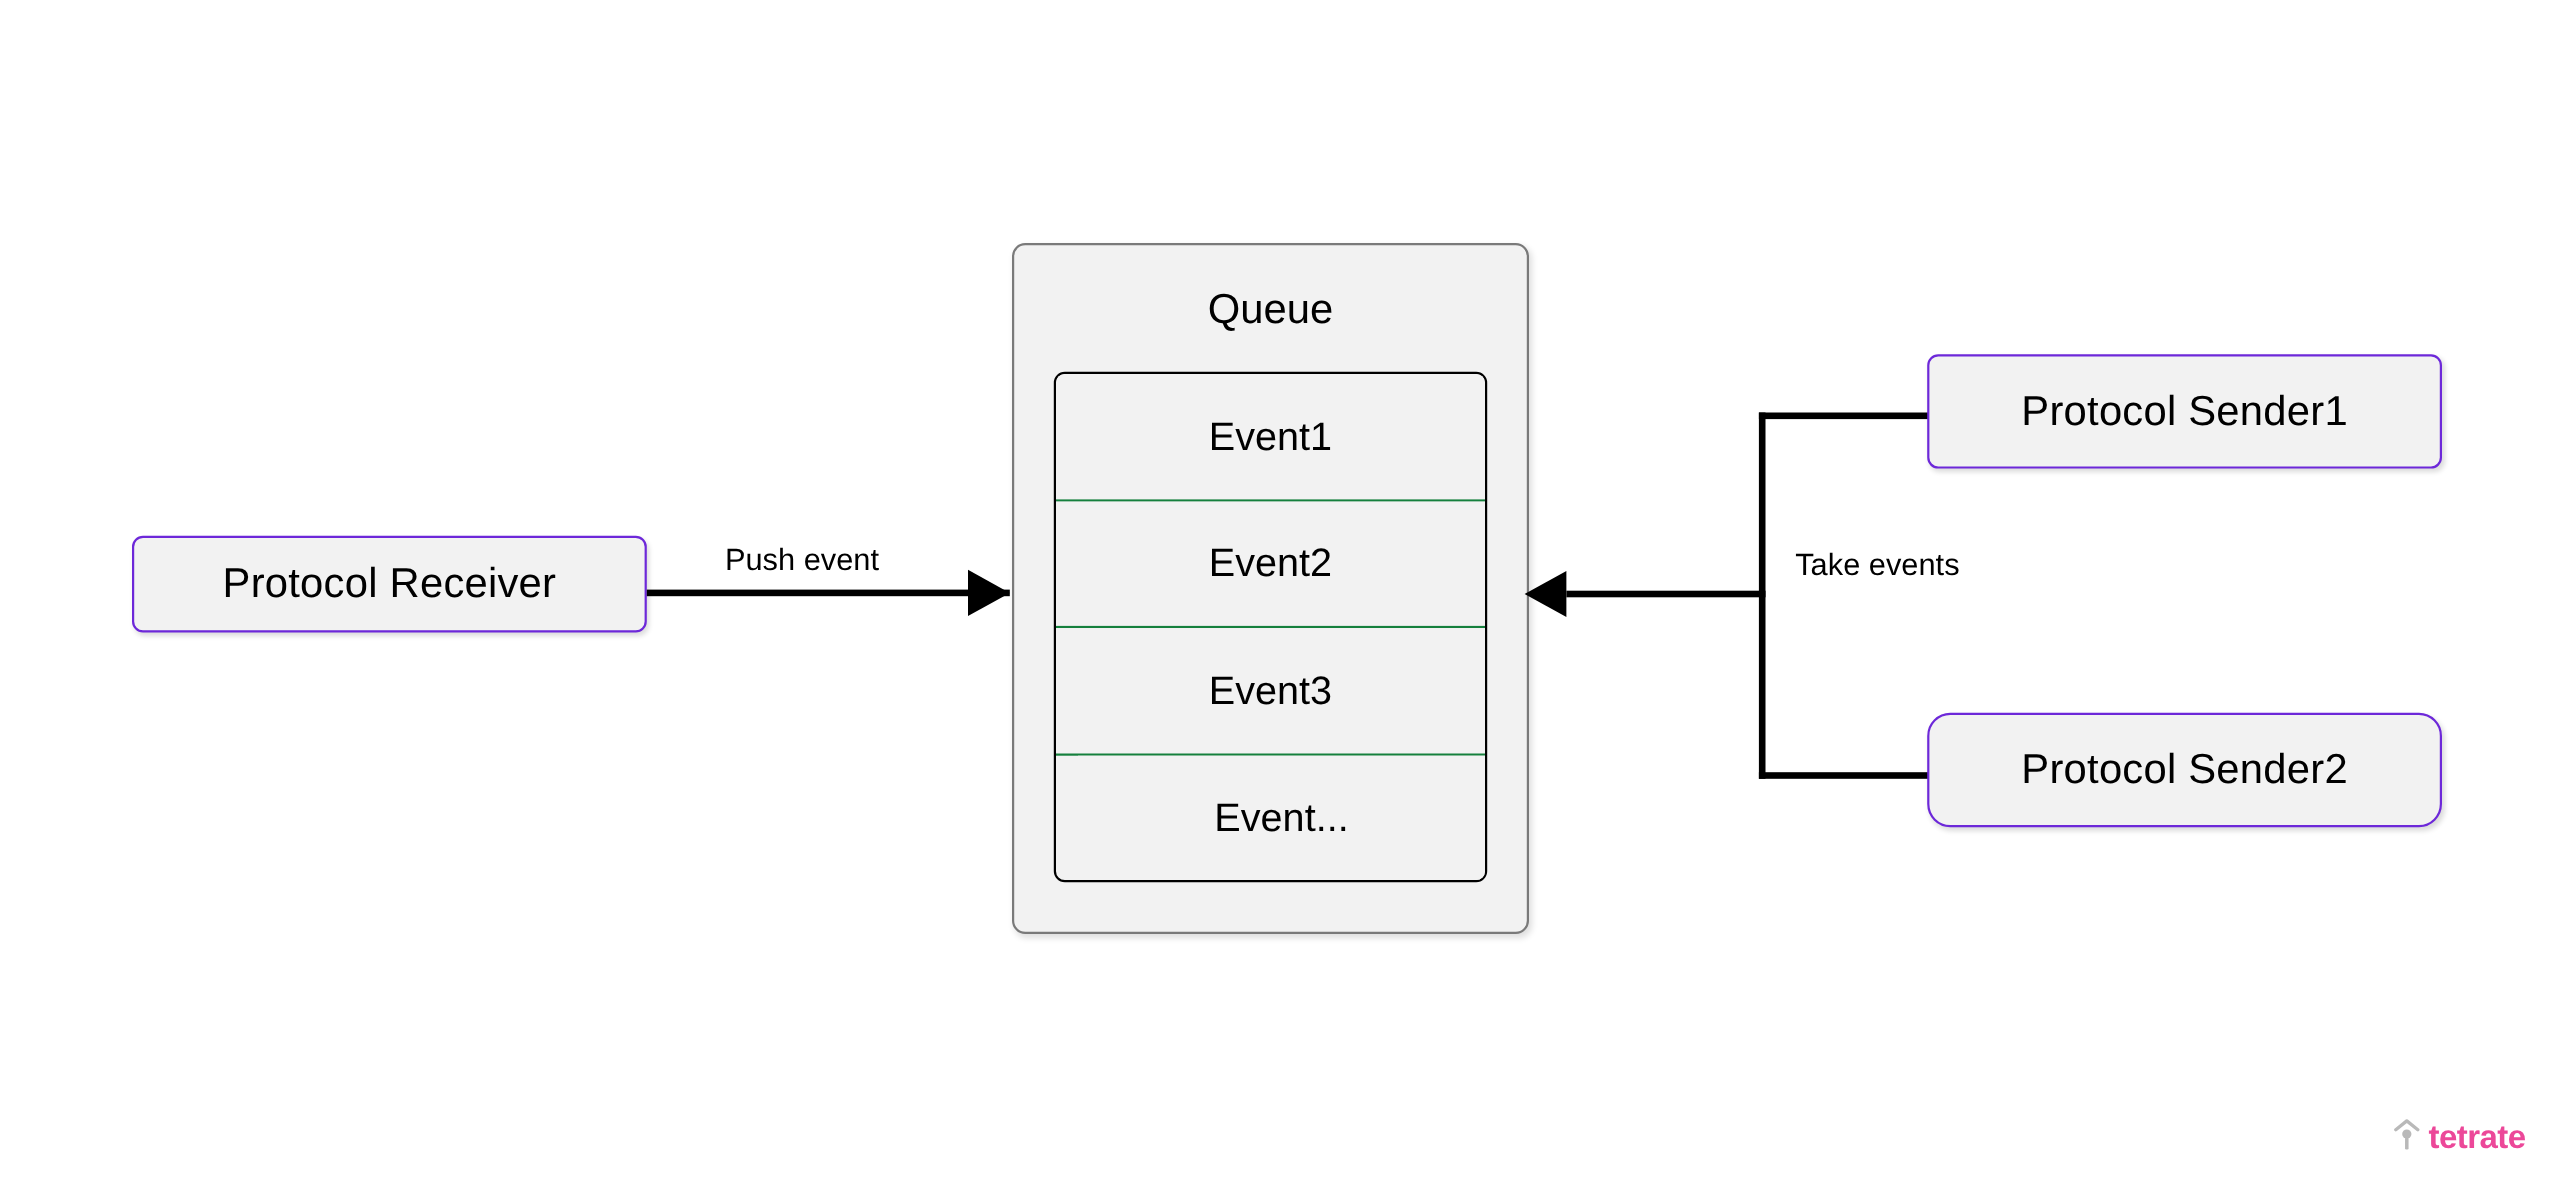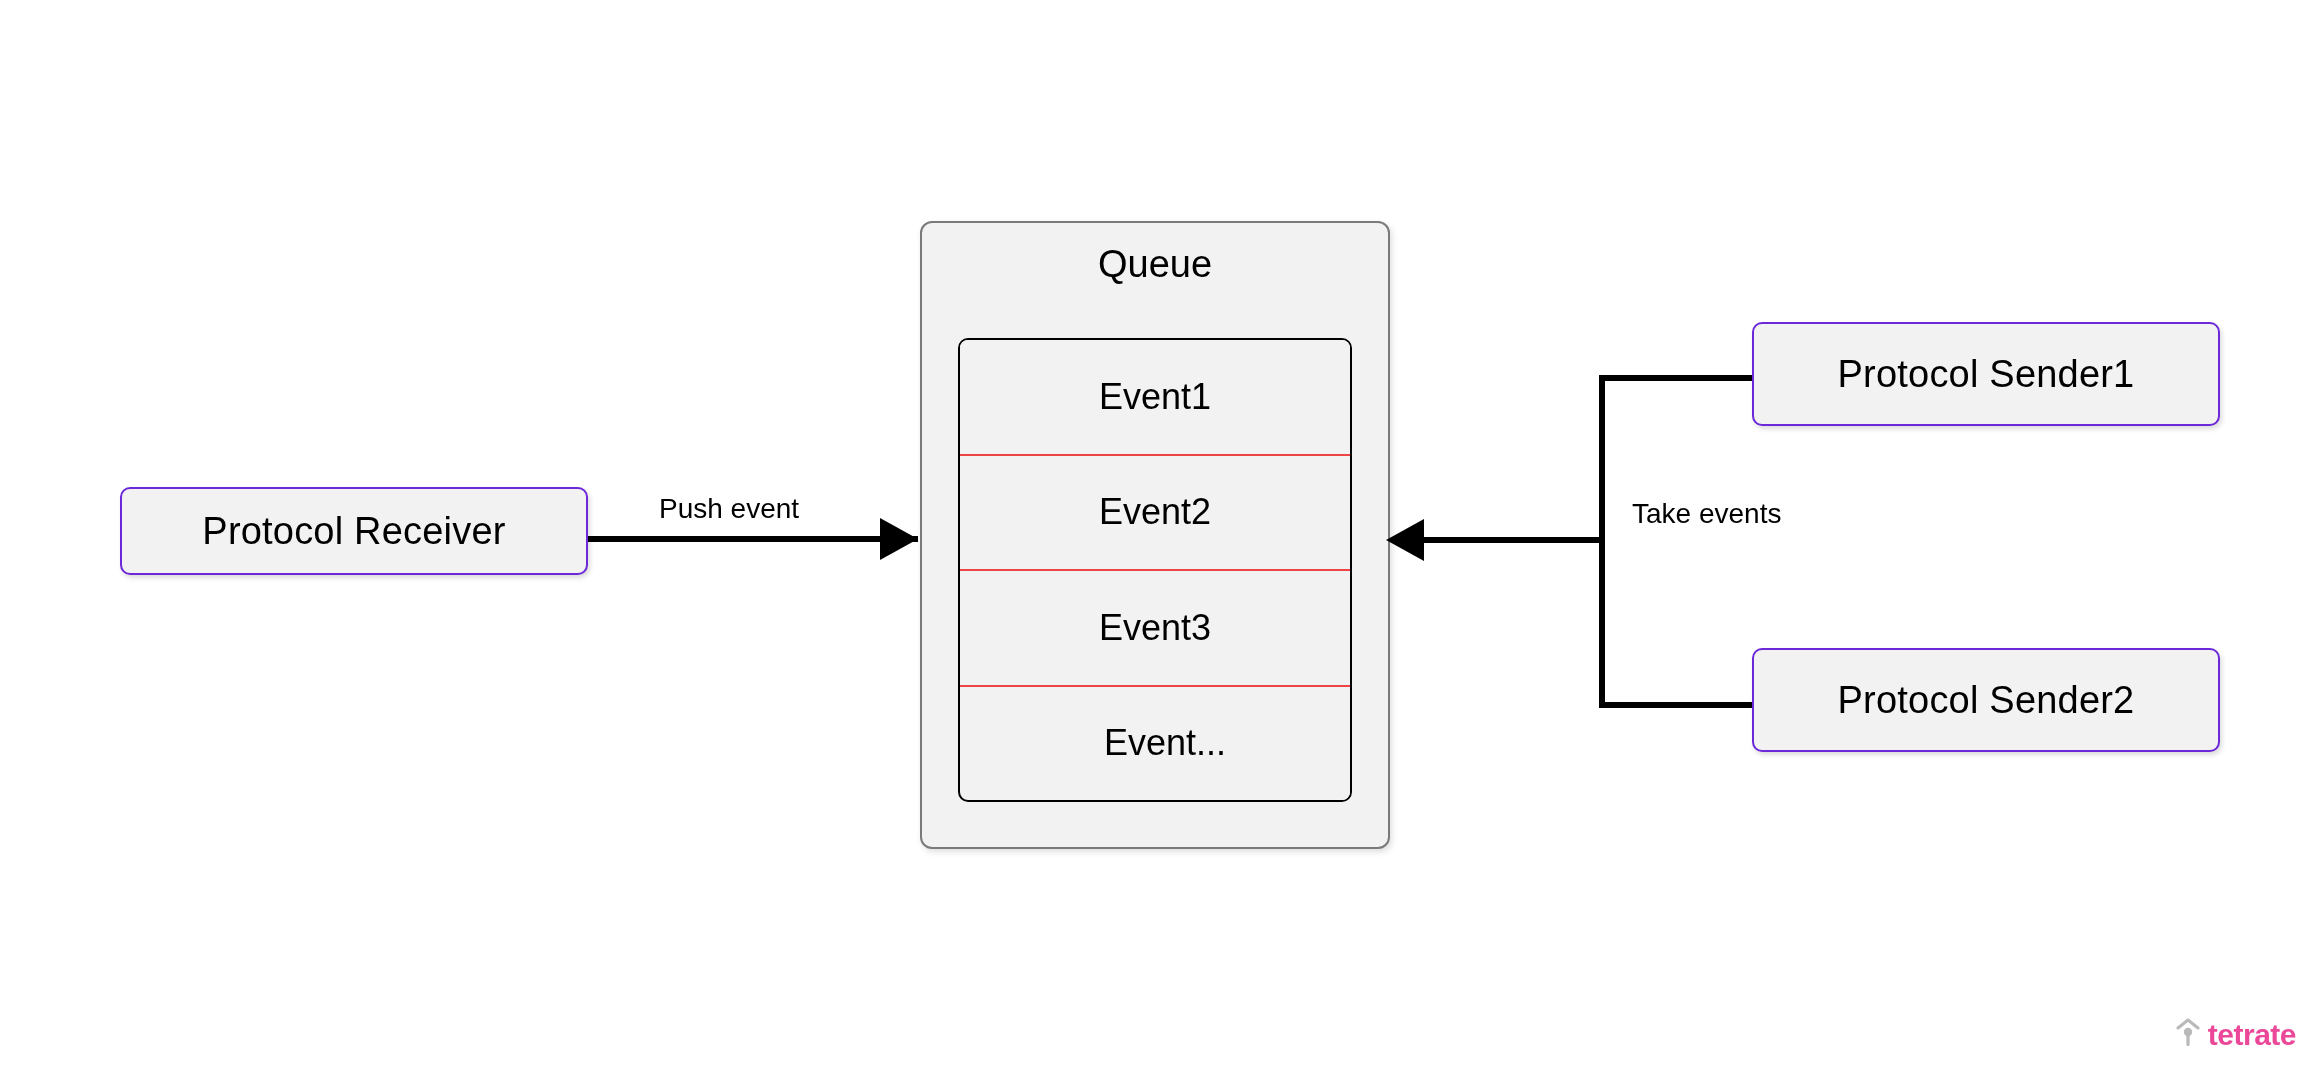--- a/index.html
+++ b/index.html
@@ -47,21 +47,21 @@
     width: 470px;
     height: 628px;
     box-sizing: border-box;
     background: #f2f2f2;
     border: 2px solid #7a7a7a;
     border-radius: 12px;
     box-shadow: 2px 3px 6px rgba(0,0,0,0.13);
   }
   #queue-title {
     position: absolute;
-    top: 22px;
+    top: 40px;
     left: 0;
     width: 100%;
     text-align: center;
     font-size: 38px;
     line-height: 1;
     color: #000;
     white-space: nowrap;
   }
 
   
@@ -78,21 +78,21 @@
     overflow: hidden;
     display: flex;
     flex-direction: column;
   }
   .event-row {
     flex: 1 1 0;
     box-sizing: border-box;
     display: flex;
     align-items: center;
     justify-content: center;
-    border-bottom: 2px solid #ef4444;
+    border-bottom: 2px solid #15803d;
     background: #f2f2f2;
   }
   .event-row:last-child {
     border-bottom: none;
     margin-left: 20px;
   }
   .event-label {
     font-size: 36px;
     line-height: 1;
     color: #000;
@@ -184,21 +184,21 @@
 
   <div class="conn-line" style="left:1599px; top:375px; width:156px; height:6px;"></div>
 
   <div class="conn-line" style="left:1599px; top:702px; width:156px; height:6px;"></div>
   <div class="edge-label" style="left:1632px; top:500px;">Take events</div>
 
   <div class="node" id="sender1-node" style="left:1752px; top:322px; width:468px; height:104px;">
     <span class="node-label">Protocol Sender1</span>
   </div>
 
-  <div class="node" id="sender2-node" style="left:1752px; top:648px; width:468px; height:104px;">
+  <div class="node" id="sender2-node" style="left:1752px; top:648px; width:468px; height:104px;border-radius:21px;">
     <span class="node-label">Protocol Sender2</span>
   </div>
 
   <div id="watermark">
     <span>
       <svg width="24" height="30" viewBox="0 0 24 30" aria-hidden="true">
         <path d="M2 10 L12 2 L22 10" fill="none" stroke="#b9b9b9" stroke-width="3" stroke-linecap="round" stroke-linejoin="round"></path>
         <circle cx="12" cy="14" r="4.2" fill="#b9b9b9"></circle>
         <rect x="10.4" y="17" width="3.2" height="11" rx="1.2" fill="#b9b9b9"></rect>
       </svg>

